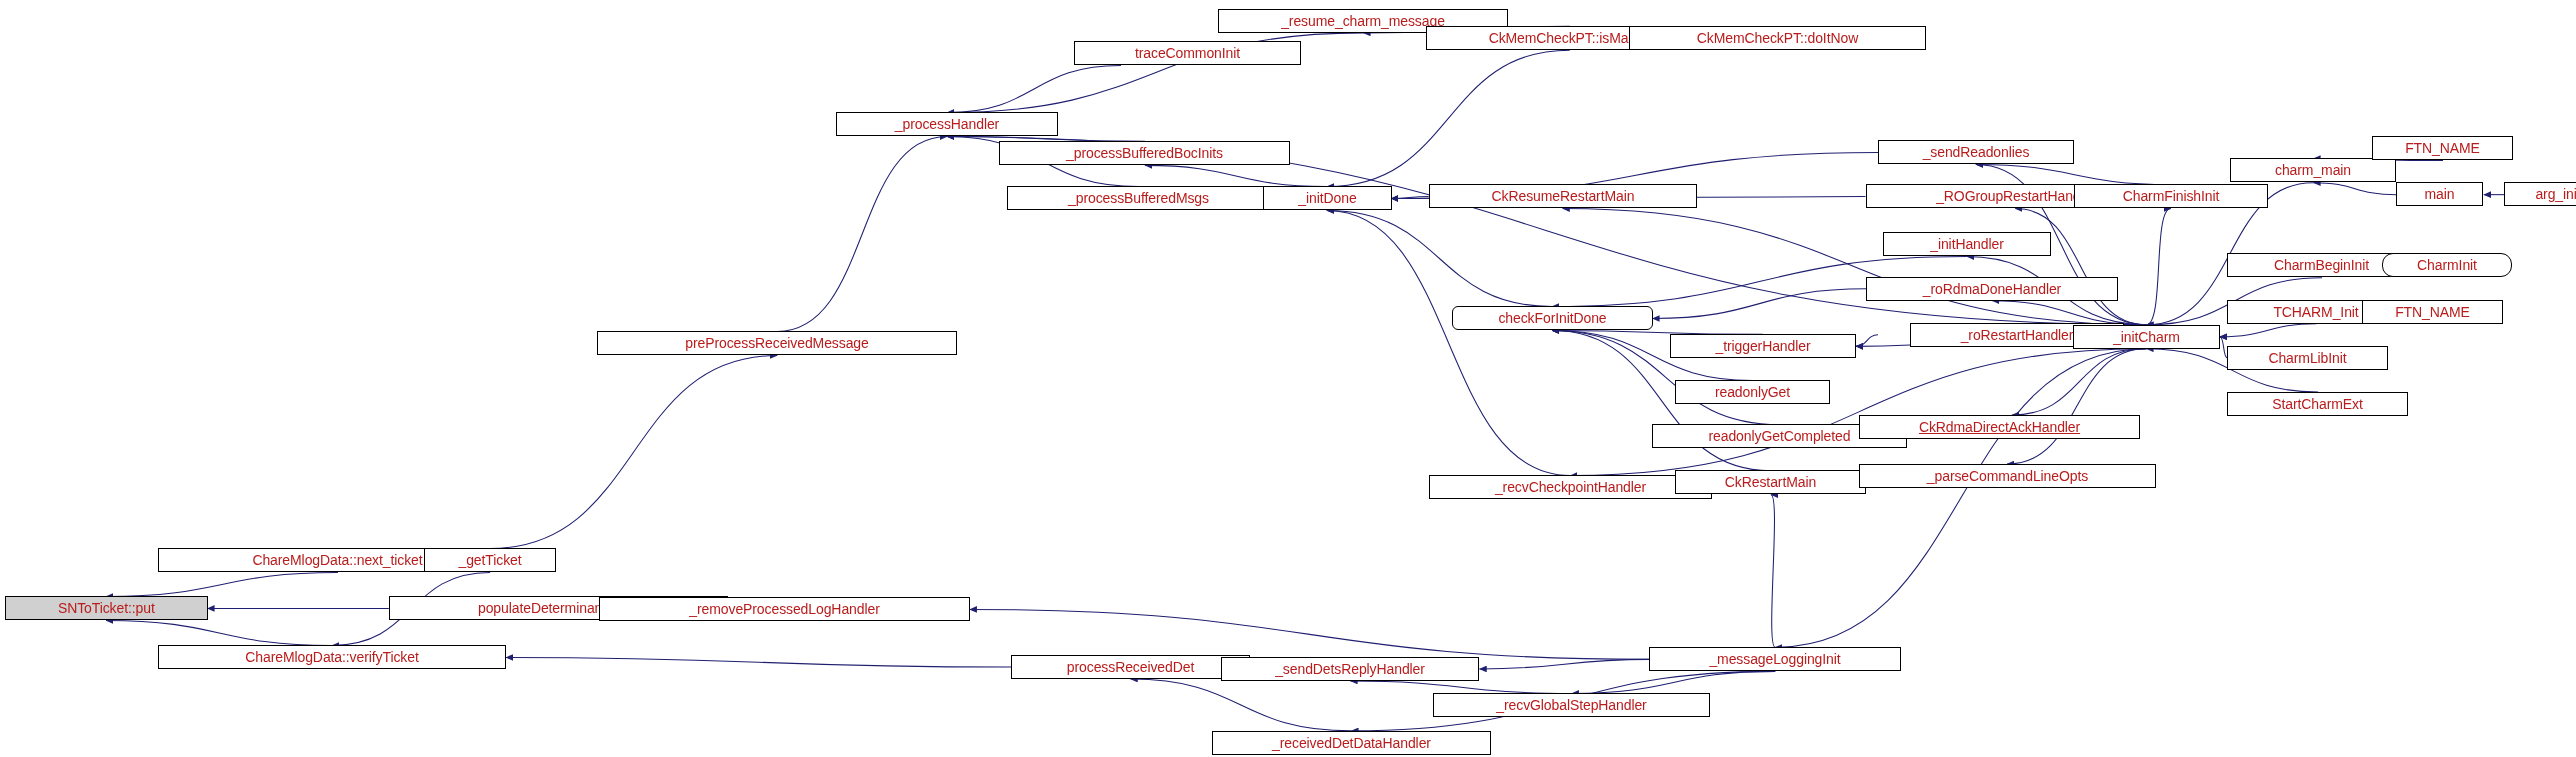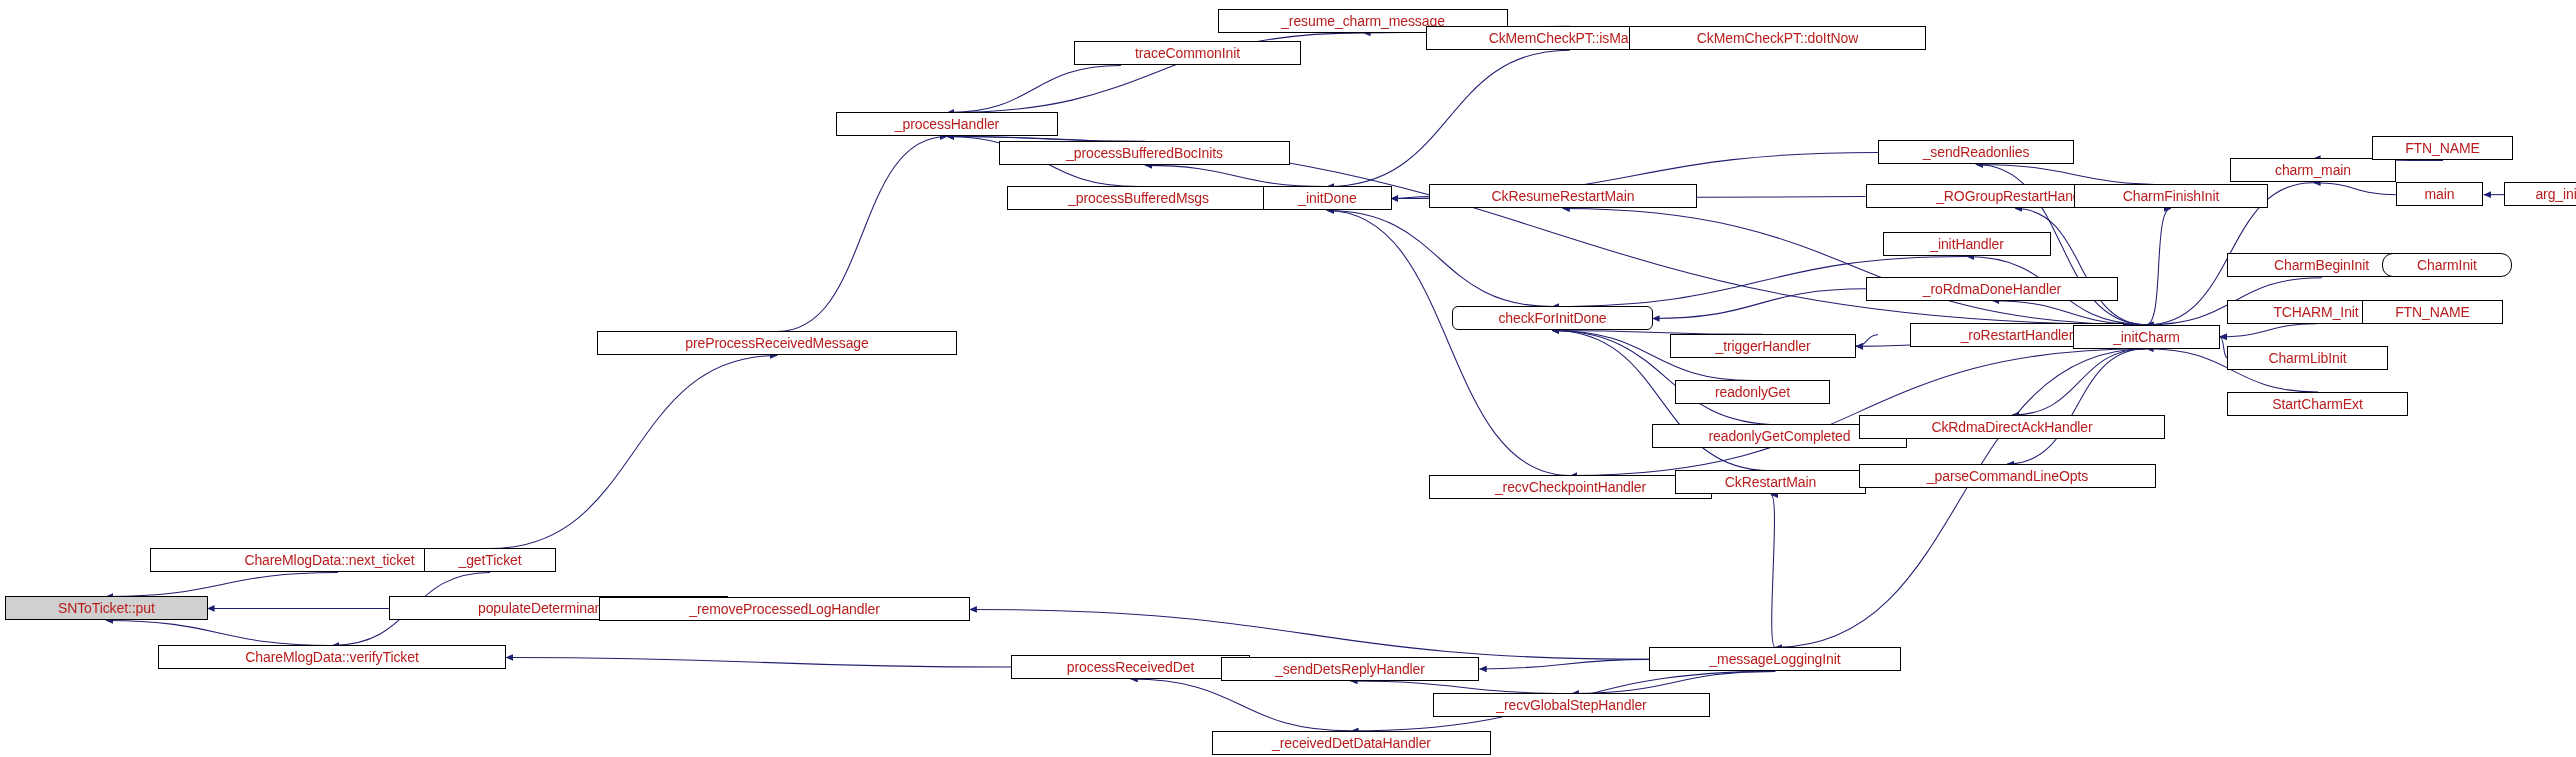--- a/index.html
+++ b/index.html
@@ -114,21 +114,21 @@
       <path d="M2544.5,167 C2476.895,167 2477.105,165 2409.5,165" fill="none" stroke="#1f1f70" stroke-width="1.1" marker-end="url(#arrowhead)"></path>
       <path d="M2496,202.5 C2452.09375,202.5 2453.40625,190 2409.5,190" fill="none" stroke="#1f1f70" stroke-width="1.1" marker-end="url(#arrowhead)"></path>
       <path d="M2608,202.5 C2597.5,202.5 2597.5,202.5 2587,202.5" fill="none" stroke="#1f1f70" stroke-width="1.1" marker-end="url(#arrowhead)"></path>
       <path d="M2481,276.5 C2499,276.5 2499,276.5 2517,276.5" fill="none" stroke="#1f1f70" stroke-width="1.1" marker-end="url(#arrowhead)"></path>
       <path d="M2460,324.5 C2482.5,324.5 2482.5,324.5 2505,324.5" fill="none" stroke="#1f1f70" stroke-width="1.1" marker-end="url(#arrowhead)"></path>
       <path d="M2235.5,363 C1928.57,363 1942.43,495 1635.5,495" fill="none" stroke="#1f1f70" stroke-width="1.1" marker-end="url(#arrowhead)"></path>
       <path d="M1635.5,495 C1499.75,495 1517.75,219 1382,219" fill="none" stroke="#1f1f70" stroke-width="1.1" marker-end="url(#arrowhead)"></path>
     </svg>
   <div id="node-layer">
       <div class="graph-node root-node" style="left: 4.8px; top: 596px; width: 203px; background: rgb(208, 208, 208); border-color: rgb(0, 0, 0);">SNToTicket::put</div>
-      <div class="graph-node" style="left: 150px; top: 548px; width: 359px; background: rgb(255, 255, 255); border-color: rgb(0, 0, 0);">ChareMlogData::next_ticket</div>
+      <div class="graph-node" style="left: 158px; top: 548px; width: 359px; background: rgb(255, 255, 255); border-color: rgb(0, 0, 0);">ChareMlogData::next_ticket</div>
       <div class="graph-node" style="left: 158px; top: 645px; width: 348px; background: rgb(255, 255, 255); border-color: rgb(0, 0, 0);">ChareMlogData::verifyTicket</div>
       <div class="graph-node" style="left: 424px; top: 548px; width: 132px; background: rgb(255, 255, 255); border-color: rgb(0, 0, 0);">_getTicket</div>
       <div class="graph-node" style="left: 389px; top: 596px; width: 339px; background: rgb(255, 255, 255); border-color: rgb(0, 0, 0);">populateDeterminantTable</div>
       <div class="graph-node" style="left: 599px; top: 597px; width: 371px; background: rgb(255, 255, 255); border-color: rgb(0, 0, 0);">_removeProcessedLogHandler</div>
       <div class="graph-node" style="left: 597px; top: 331px; width: 360px; background: rgb(255, 255, 255); border-color: rgb(0, 0, 0);">preProcessReceivedMessage</div>
       <div class="graph-node" style="left: 1011px; top: 655px; width: 239px; background: rgb(255, 255, 255); border-color: rgb(0, 0, 0);">processReceivedDet</div>
       <div class="graph-node" style="left: 836px; top: 112px; width: 222px; background: rgb(255, 255, 255); border-color: rgb(0, 0, 0);">_processHandler</div>
       <div class="graph-node" style="left: 1074px; top: 41px; width: 227px; background: rgb(255, 255, 255); border-color: rgb(0, 0, 0);">traceCommonInit</div>
       <div class="graph-node" style="left: 999px; top: 141px; width: 291px; background: rgb(255, 255, 255); border-color: rgb(0, 0, 0);">_processBufferedBocInits</div>
       <div class="graph-node" style="left: 1007px; top: 186px; width: 263px; background: rgb(255, 255, 255); border-color: rgb(0, 0, 0);">_processBufferedMsgs</div>
@@ -141,21 +141,21 @@
       <div class="graph-node" style="left: 1429px; top: 475px; width: 283px; background: rgb(255, 255, 255); border-color: rgb(0, 0, 0);">_recvCheckpointHandler</div>
       <div class="graph-node" style="left: 1670px; top: 334px; width: 186px; background: rgb(255, 255, 255); border-color: rgb(0, 0, 0);">_triggerHandler</div>
       <div class="graph-node" style="left: 1675px; top: 380px; width: 155px; background: rgb(255, 255, 255); border-color: rgb(0, 0, 0);">readonlyGet</div>
       <div class="graph-node" style="left: 1652px; top: 424px; width: 255px; background: rgb(255, 255, 255); border-color: rgb(0, 0, 0);">readonlyGetCompleted</div>
       <div class="graph-node" style="left: 1675px; top: 470px; width: 191px; background: rgb(255, 255, 255); border-color: rgb(0, 0, 0);">CkRestartMain</div>
       <div class="graph-node" style="left: 1878px; top: 140px; width: 196px; background: rgb(255, 255, 255); border-color: rgb(0, 0, 0);">_sendReadonlies</div>
       <div class="graph-node" style="left: 1866px; top: 184px; width: 300px; background: rgb(255, 255, 255); border-color: rgb(0, 0, 0);">_ROGroupRestartHandler</div>
       <div class="graph-node" style="left: 1883px; top: 232px; width: 168px; background: rgb(255, 255, 255); border-color: rgb(0, 0, 0);">_initHandler</div>
       <div class="graph-node" style="left: 1866px; top: 277px; width: 252px; background: rgb(255, 255, 255); border-color: rgb(0, 0, 0);">_roRdmaDoneHandler</div>
       <div class="graph-node" style="left: 1878px; top: 323px; width: 214px; background: rgb(255, 255, 255); border-color: rgb(0, 0, 0); margin-left: 32px;">_roRestartHandler</div>
-      <div class="graph-node" style="left: 1859px; top: 415px; width: 306px; background: rgb(255, 255, 255); border-color: rgb(0, 0, 0);">CkRdmaDirectAckHandler</div>
+      <div class="graph-node" style="left: 1859px; top: 415px; width: 281px; background: rgb(255, 255, 255); border-color: rgb(0, 0, 0); text-decoration: underline;">CkRdmaDirectAckHandler</div>
       <div class="graph-node" style="left: 1859px; top: 464px; width: 297px; background: rgb(255, 255, 255); border-color: rgb(0, 0, 0);">_parseCommandLineOpts</div>
       <div class="graph-node" style="left: 2074px; top: 184px; width: 194px; background: rgb(255, 255, 255); border-color: rgb(0, 0, 0);">CharmFinishInit</div>
       <div class="graph-node" style="left: 2073px; top: 325px; width: 147px; background: rgb(255, 255, 255); border-color: rgb(0, 0, 0);">_initCharm</div>
       <div class="graph-node" style="left: 2230px; top: 158px; width: 166px; background: rgb(255, 255, 255); border-color: rgb(0, 0, 0);">charm_main</div>
       <div class="graph-node" style="left: 2372px; top: 136px; width: 141px; background: rgb(255, 255, 255); border-color: rgb(0, 0, 0);">FTN_NAME</div>
       <div class="graph-node" style="left: 2396px; top: 182px; width: 87px; background: rgb(255, 255, 255); border-color: rgb(0, 0, 0);">main</div>
       <div class="graph-node" style="left: 2504px; top: 182px; width: 108px; background: rgb(255, 255, 255); border-color: rgb(0, 0, 0);">arg_init</div>
       <div class="graph-node" style="left: 2227px; top: 253px; width: 189px; background: rgb(255, 255, 255); border-color: rgb(0, 0, 0);">CharmBeginInit</div>
       <div class="graph-node" style="left: 2382px; top: 253px; width: 130px; background: rgb(255, 255, 255); border-color: rgb(0, 0, 0); border-radius: 11px;">CharmInit</div>
       <div class="graph-node" style="left: 2227px; top: 300px; width: 178px; background: rgb(255, 255, 255); border-color: rgb(0, 0, 0);">TCHARM_Init</div>

